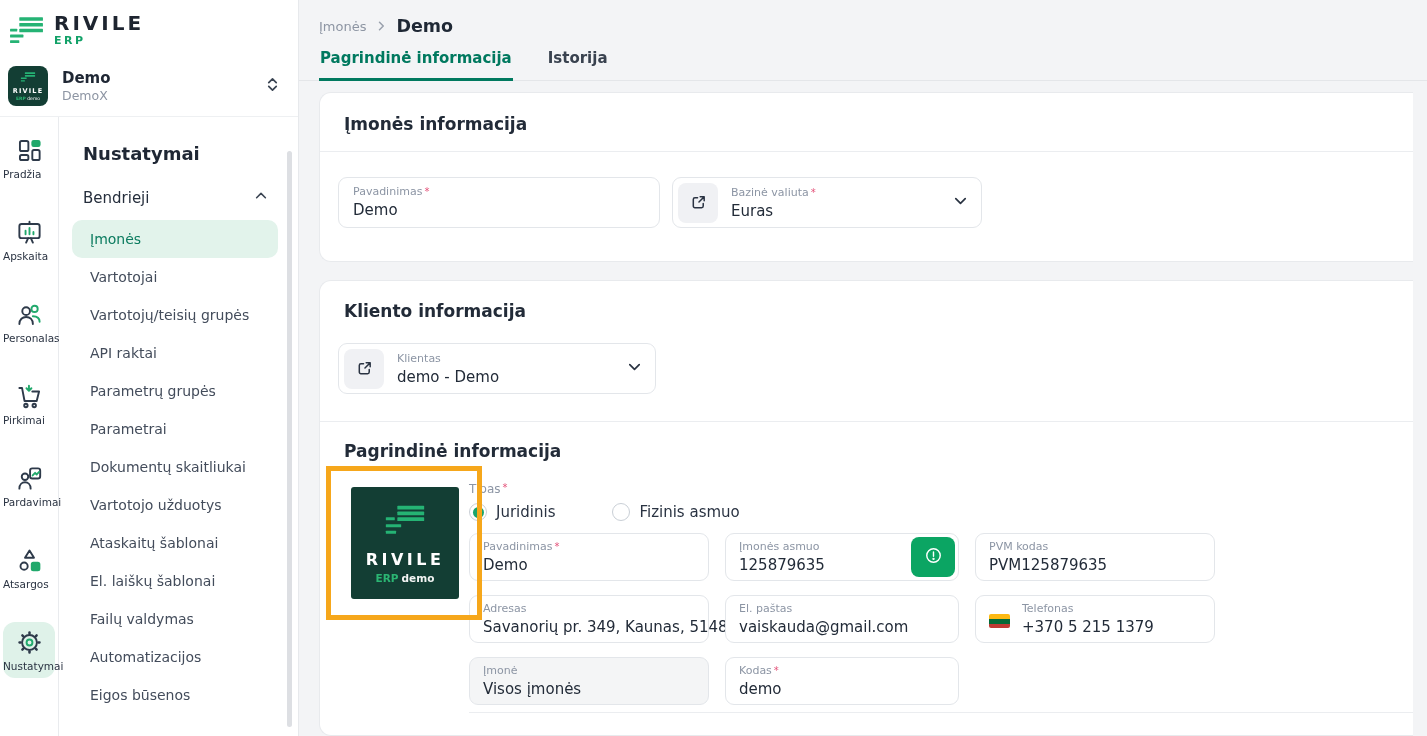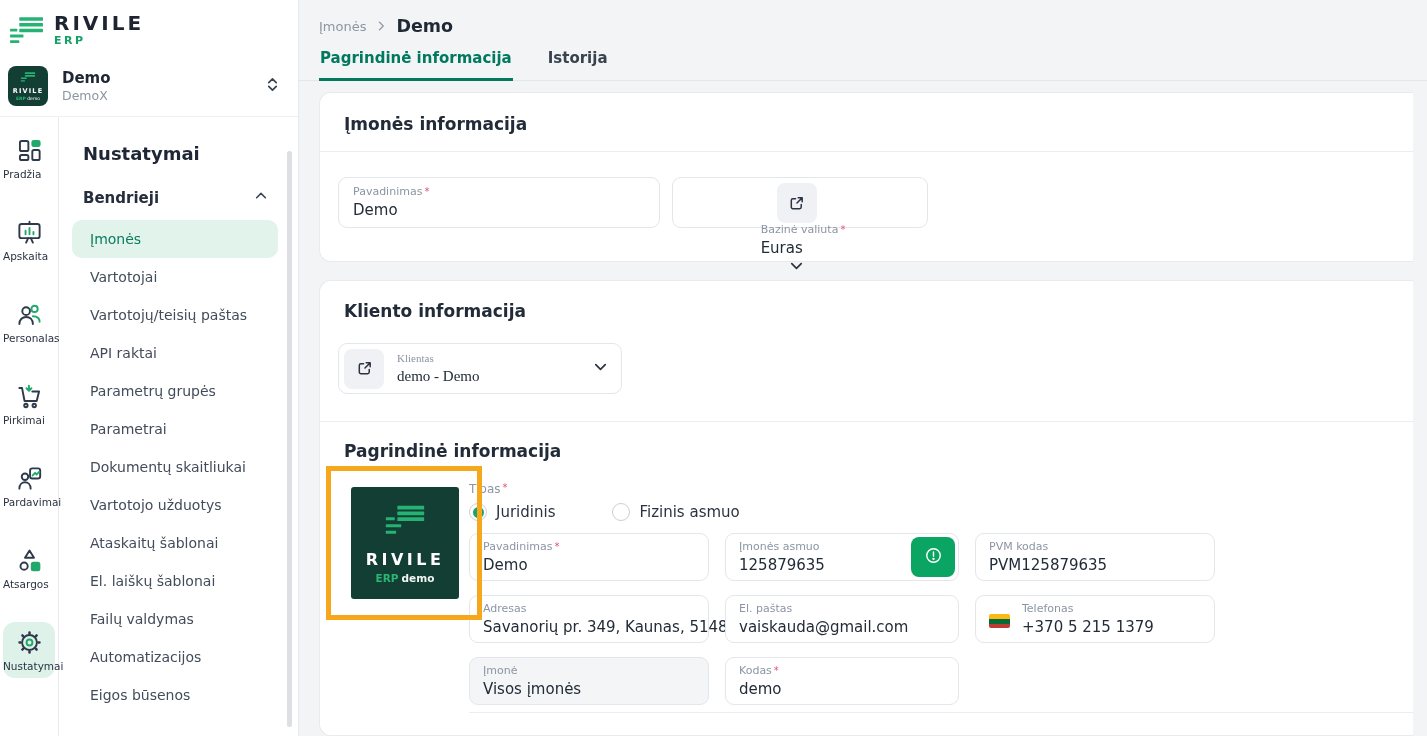--- a/index.html
+++ b/index.html
@@ -27,21 +27,21 @@
   .left-body { flex:1; display:flex; min-height:0; }
   .rail { width:59px; flex:0 0 59px; border-right:1px solid #E9EBEE; padding-top:13px; display:flex; flex-direction:column; align-items:center; gap:26px; }
   .rail-item { width:52px; padding:7px 0 6px; border-radius:12px; text-align:left; cursor:pointer; }
   .rail-item.active { background:#DFF2E9; }
   .rail-label { font-size:10.5px; color:#2A3342; margin-top:4px; display:block; }
   .rail-icon svg { display:block; margin:0 auto; }
 
   .menu { flex:1; position:relative; padding-top:26px; min-width:0; }
   .menu-title { margin-left:24px; font-size:18px; font-weight:700; color:#1F2734; }
   .menu-group { margin:24px 30px 0 24px; display:flex; align-items:center; justify-content:space-between; cursor:pointer; }
-  .menu-group-label { font-size:15px; font-weight:700; color:#252E3C; }
+  .menu-group-label { font-size:15px; font-weight:400; color:#252E3C; }
   .menu-list { list-style:none; margin:13px 20px 0 13px; }
   .menu-item { height:38px; display:flex; align-items:center; padding-left:18px; font-size:14px; color:#434C5B; border-radius:10px; cursor:pointer; white-space:nowrap; overflow:hidden; }
   .menu-item.active { background:#E2F3EB; color:#0B7B5F; }
   .menu-scrollbar { position:absolute; right:6px; top:34px; width:5px; height:576px; background:#DDDFE3; border-radius:3px; }
 
   
   .main { flex:1; min-width:0; display:flex; flex-direction:column; background:#F3F4F6; border-left:1px solid #E7E9EC; }
   .topbar { padding:16px 0 0 20px; border-bottom:1px solid #E4E6E9; }
   .crumbs { display:flex; align-items:center; gap:9px; }
   .crumb-parent { font-size:13px; color:#8D95A3; cursor:pointer; }
@@ -62,24 +62,24 @@
   .f-label { font-size:11px; color:#8C95A4; line-height:13px; white-space:nowrap; }
   .f-value { font-size:15px; color:#222B38; margin-top:3px; white-space:nowrap; }
   .req { color:#E4537A; font-size:10px; margin-left:2px; vertical-align:top; }
 
   .select-field { display:flex; align-items:center; border:1px solid #E3E6EA; border-radius:9px; background:#fff; padding:5px 12px 5px 5px; height:51px; cursor:pointer; }
   .icon-box { width:40px; height:40px; flex:0 0 40px; background:#F0F1F4; border-radius:8px; display:flex; align-items:center; justify-content:center; }
   .sel-col { margin-left:13px; flex:1; min-width:0; }
 
   .card1 .row { display:flex; gap:12px; margin:25px 0 0 18px; }
   .w-pavadinimas { width:322px; }
-  .w-valiuta { width:256px;flex-direction:column; }
+  .w-valiuta { width:310px; }
 
   .card2 .title1 { padding:20px 24px 0; }
-  .klientas-wrap { margin:22px 0 0 18px; width:284px;font-family:Liberation Serif, serif; }
+  .klientas-wrap { margin:22px 0 0 18px; width:318px; }
   .div2 { margin-top:27px; }
   .title2 { padding:19px 24px 0; }
 
   .main-row { position:relative; }
   .orange-box { position:absolute; left:6px; top:5px; width:156px; height:154px; border:5px solid #F6A71B; z-index:3; }
   .logo-tile { position:absolute; left:31px; top:26px; width:108px; height:112px; background:#133E34; border-radius:3px; z-index:2; display:flex; flex-direction:column; align-items:center; justify-content:center; }
   .logo-tile .riv { color:#fff; font-size:16px; font-weight:800; letter-spacing:3.5px; margin-top:7px; }
   .logo-tile .sub { font-size:10.5px; margin-top:3px; }
   .logo-tile .sub .g { color:#2BB673; font-weight:800; }
   .logo-tile .sub .w { color:#F2F4F3; font-weight:600; margin-left:3px; }
@@ -273,21 +273,21 @@
           <span class="menu-group-label">Bendrieji</span>
           <span>
             <svg width="14" height="14" viewBox="0 0 16 16" fill="none" stroke="#3A4452" stroke-width="1.8" stroke-linecap="round" stroke-linejoin="round">
                 <polyline points="3,10 8,5 13,10"></polyline>
               </svg>
           </span>
         </div>
         <ul class="menu-list">
           <li class="menu-item active">Įmonės</li>
           <li class="menu-item">Vartotojai</li>
-          <li class="menu-item">Vartotojų/teisių paštas</li>
+          <li class="menu-item">Vartotojų/teisių grupės</li>
           <li class="menu-item">API raktai</li>
           <li class="menu-item">Parametrų grupės</li>
           <li class="menu-item">Parametrai</li>
           <li class="menu-item">Dokumentų skaitliukai</li>
           <li class="menu-item">Vartotojo užduotys</li>
           <li class="menu-item">Ataskaitų šablonai</li>
           <li class="menu-item">El. laiškų šablonai</li>
           <li class="menu-item">Failų valdymas</li>
           <li class="menu-item">Automatizacijos</li>
           <li class="menu-item">Eigos būsenos</li>

